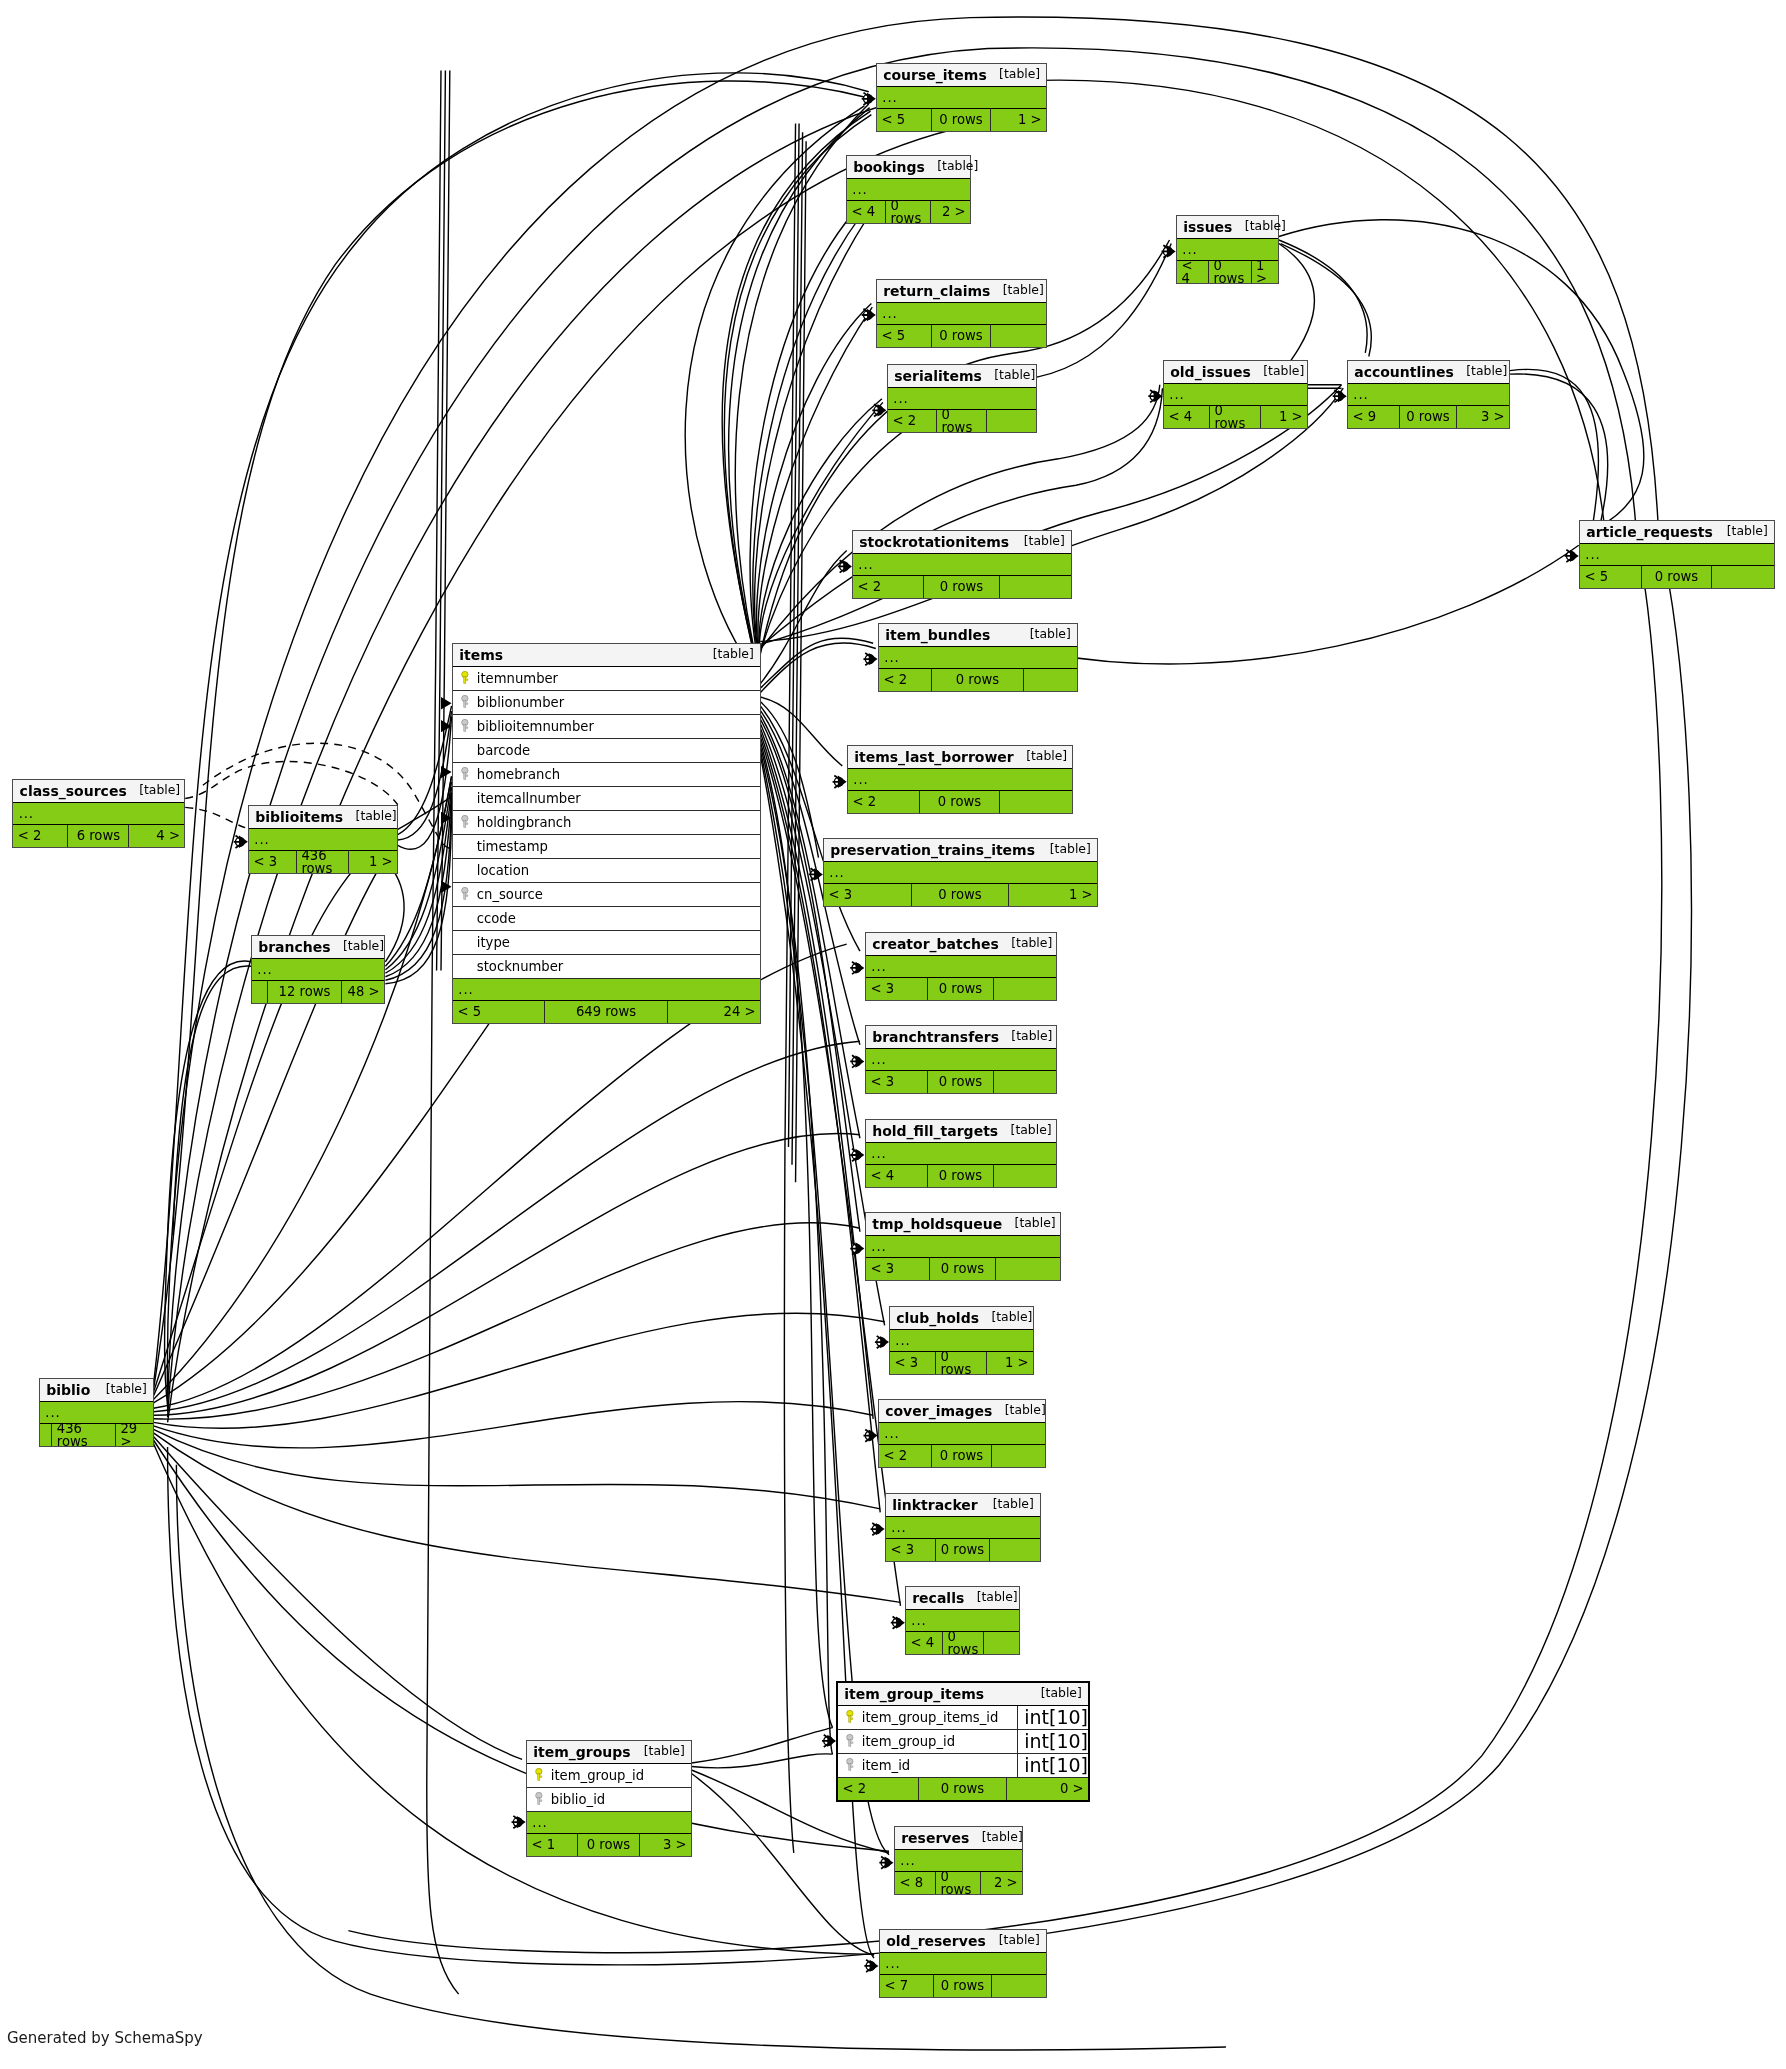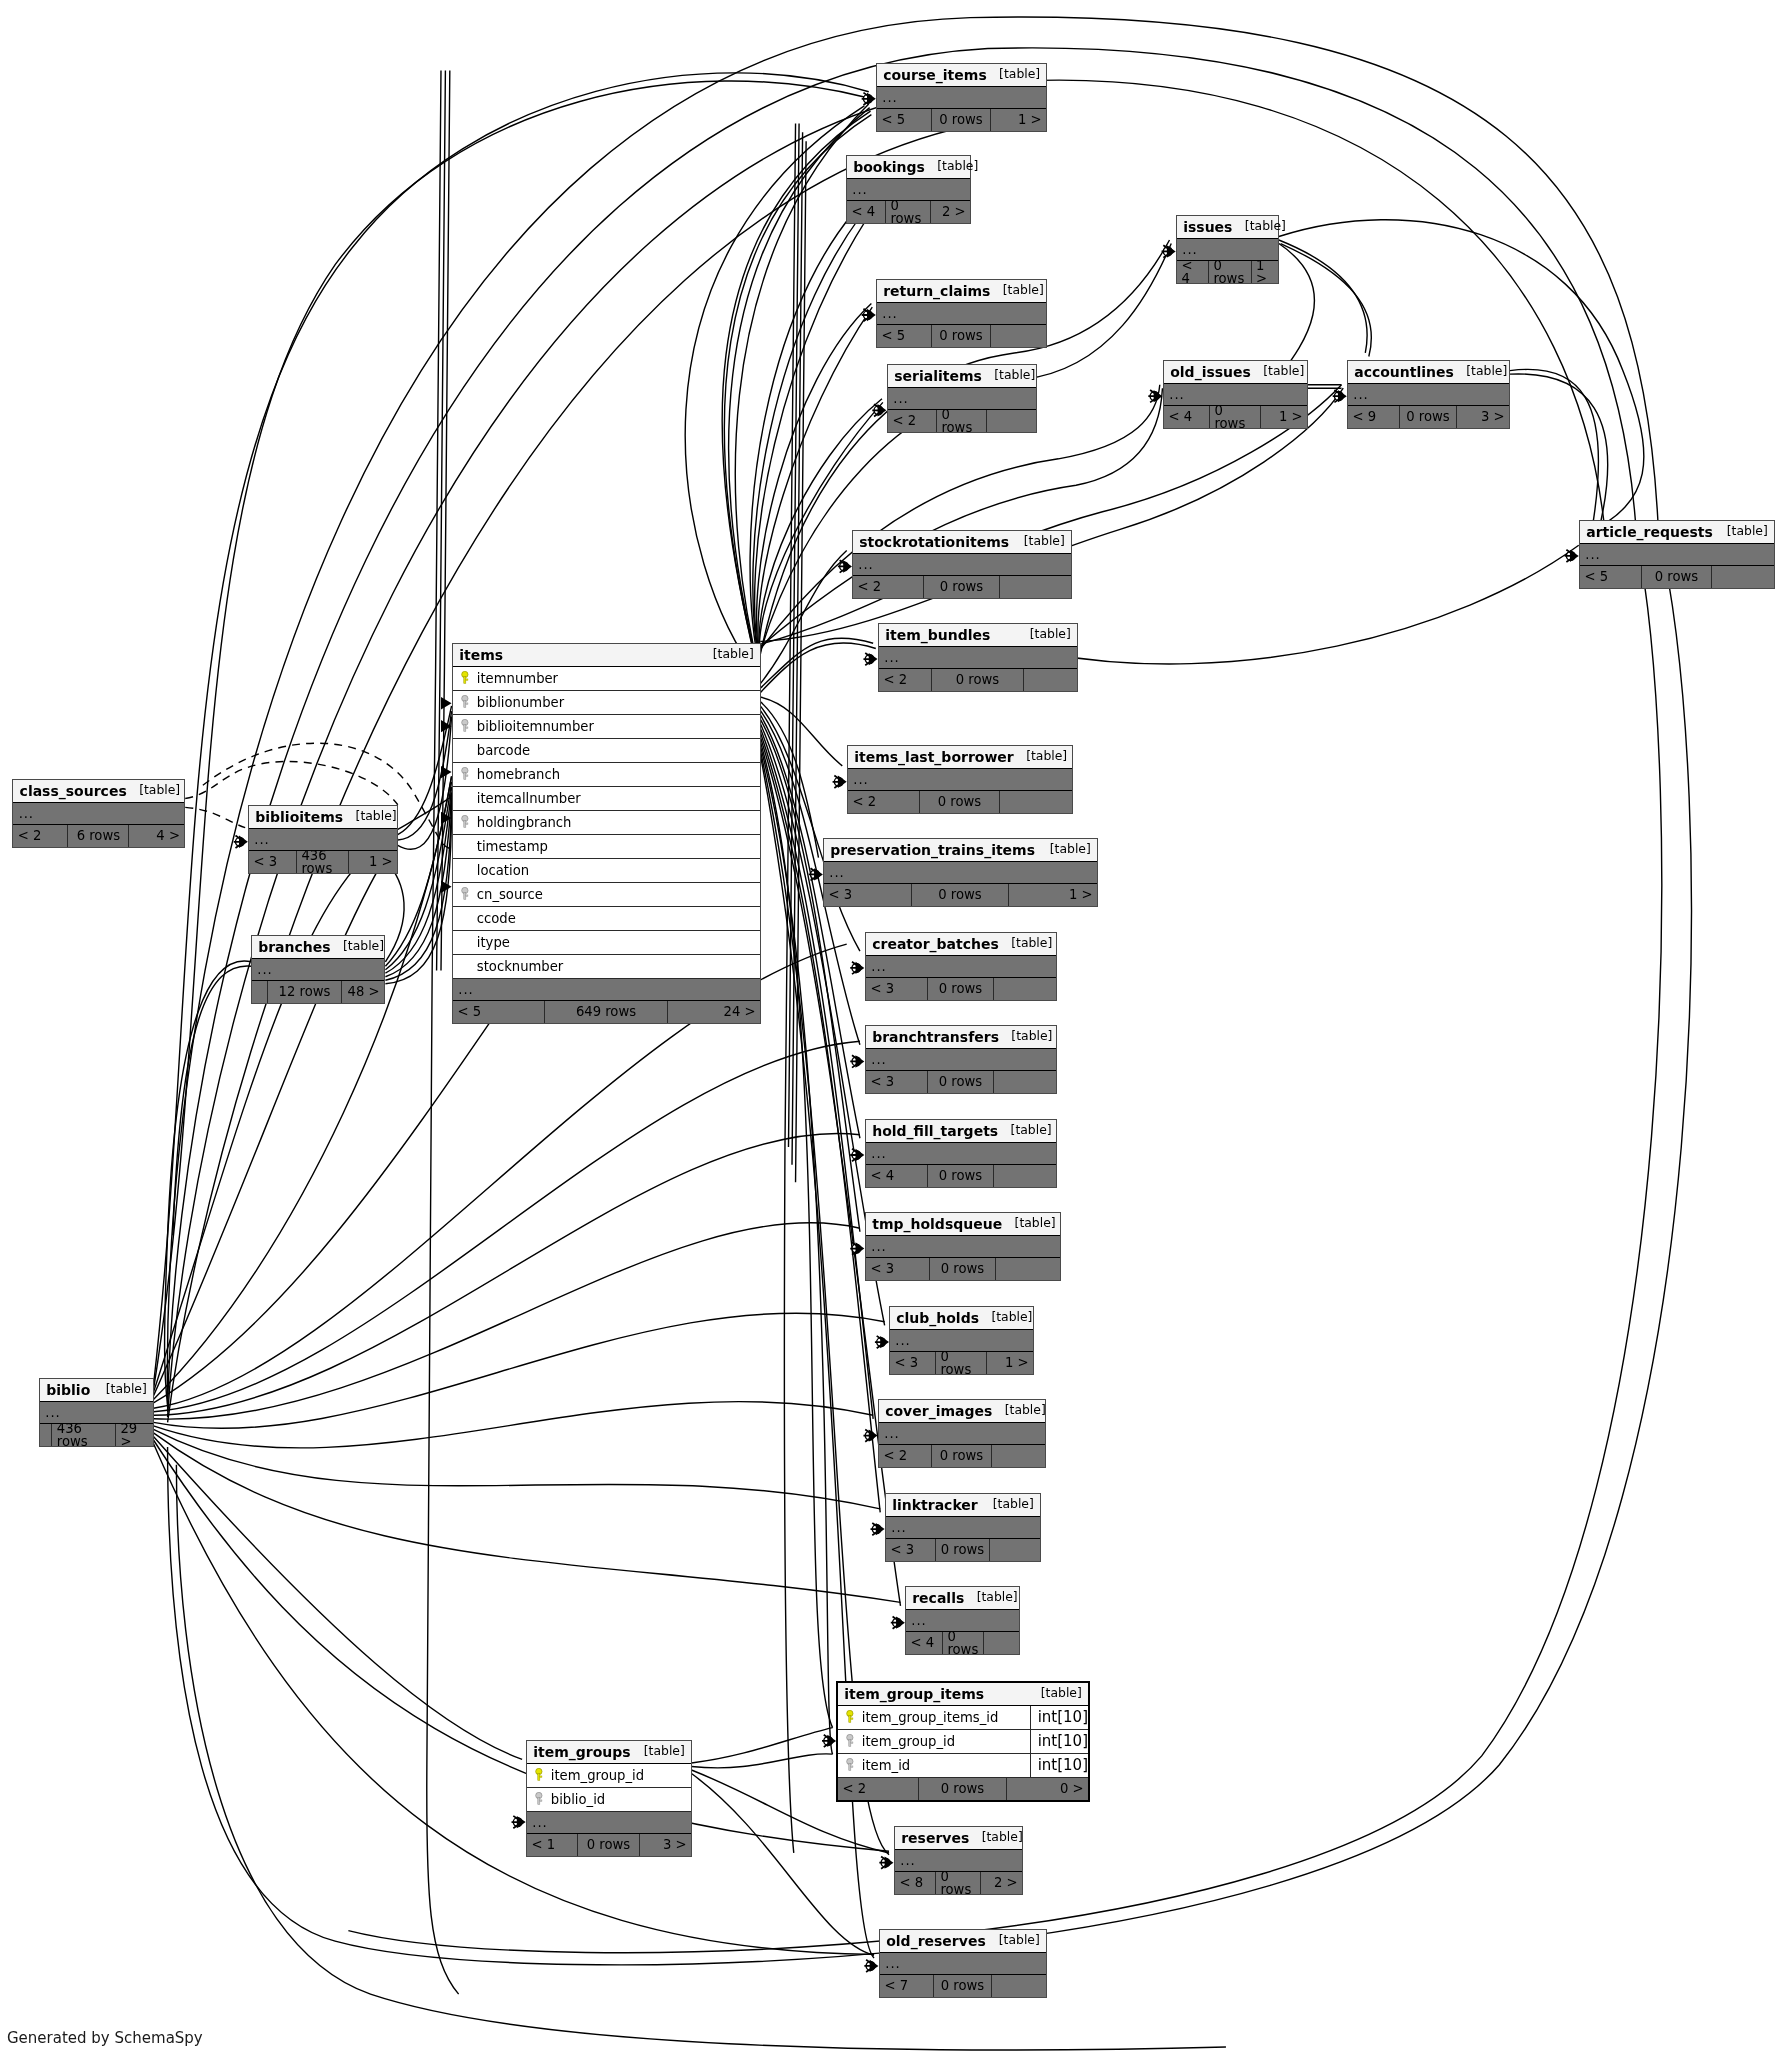--- a/index.html
+++ b/index.html
@@ -18,21 +18,21 @@
     position:absolute;
     left:0; top:0;
     width:1786px; height:2070px;
     pointer-events:none;
   }
   
   .tbl{
     position:absolute;
     box-sizing:border-box;
     border:1.3px solid #4a4a4a;
-    background:#737373;
+    background:#84cc16;
     font-size:13.2px;
     line-height:1;
     color:#000;
     z-index:5;
   }
   .tbl.focus{ border:2.6px solid #000; }
   .tbl .hdr{
     background:#f4f4f4;
     border-bottom:1.3px solid #000;
     display:flex;
@@ -63,21 +63,21 @@
   .tbl .col:last-of-type{border-bottom:1.3px solid #000;}
   .tbl .col .kico{
     width:13.2px; display:inline-block; text-align:center;
     margin-right:5.3px; font-size:13.2px; line-height:1;
   }
   .tbl .col .kico.pk{ color:#e8e800; }
   .tbl .col .kico.fk{ color:#b9b9b9; }
   .tbl .col .kico.none{ color:transparent; }
   .tbl .col .cname{ flex:1 1 auto; font-size:13.2px; }
   .tbl .col .ctype{
-    font-size:15px;
+    font-size:19px;
     border-left:0.9px solid #2a2a2a;
     margin-left:7px;
     padding-left:6.2px;
     margin-right:-5.3px;
     height:23px;
     display:flex;align-items:center;
   }
   .tbl .ell{
     height:21px;
     display:flex;align-items:center;

